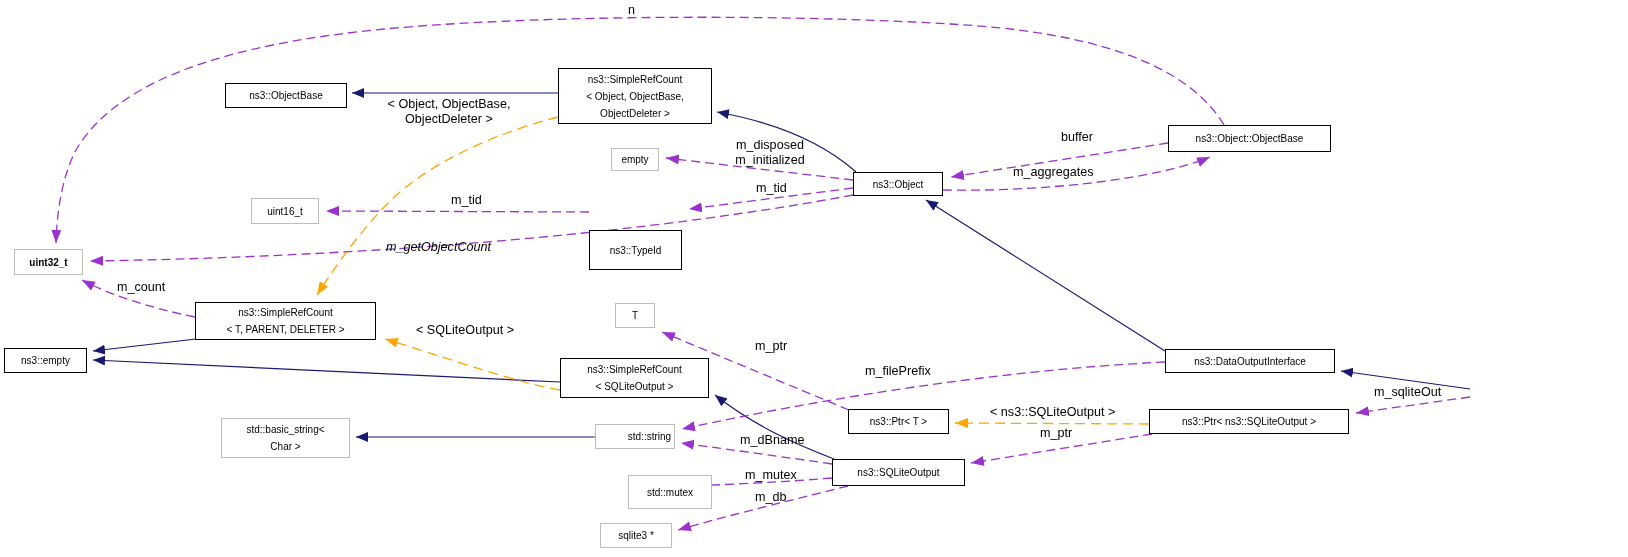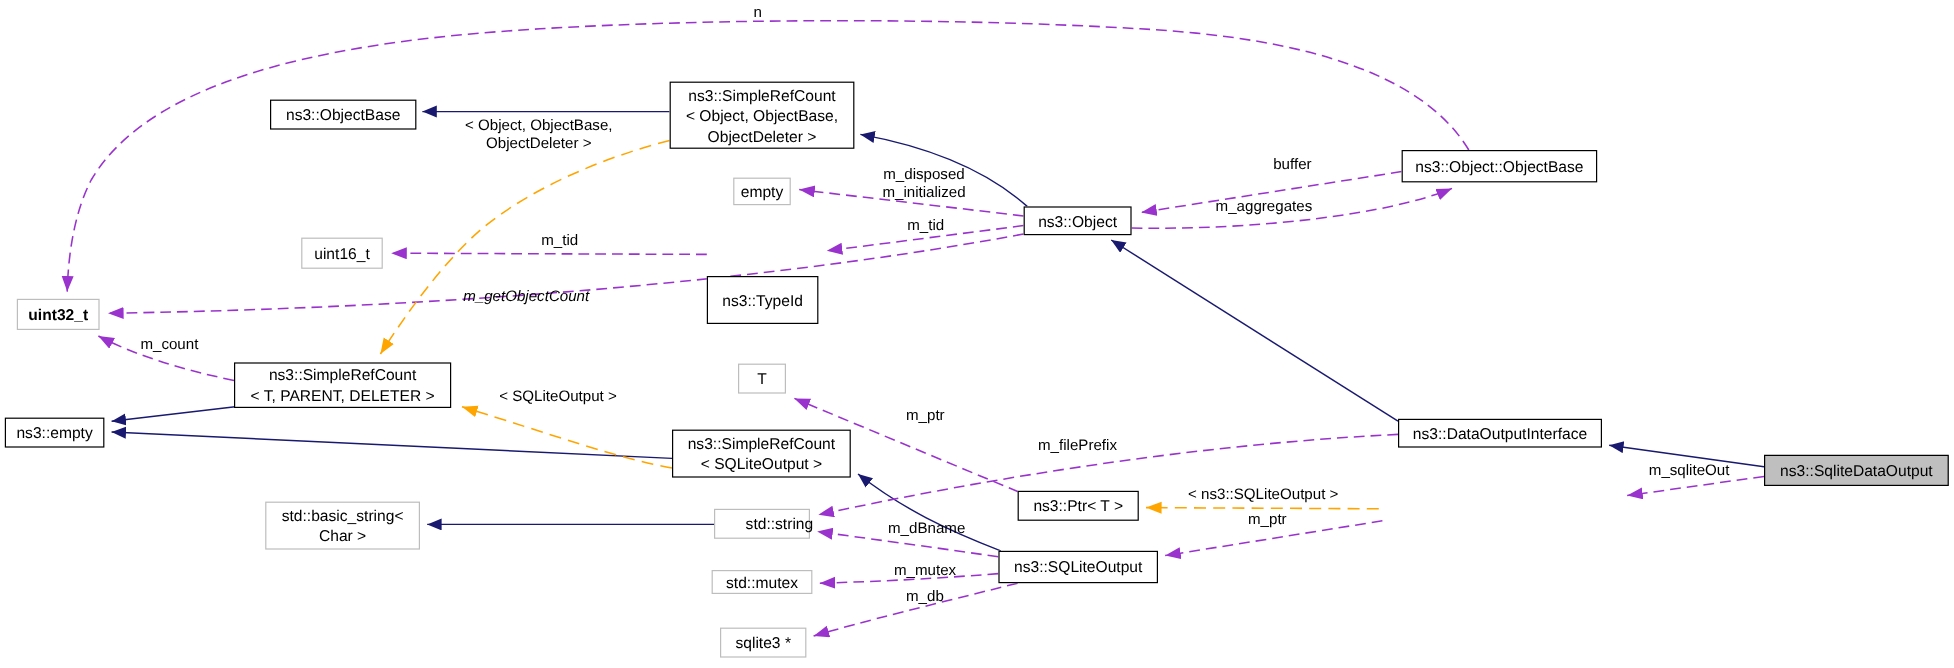--- a/index.html
+++ b/index.html
@@ -10,21 +10,21 @@
     font-family:"Liberation Sans", sans-serif;
     color:#000;
     overflow:hidden;
   }
   #edges{position:absolute;left:0;top:0;width:1628px;height:557px;}
   .node{
     position:absolute;
     display:flex;align-items:center;justify-content:center;
     background:#ffffff;
     border:1.3px solid #000000;
-    font-size:13px;line-height:17px;
+    font-size:10px;line-height:17px;
     text-align:center;white-space:pre-line;
     box-sizing:border-box;
   }
   .node.external{border:1.3px solid #bdbdbd;}
   .node.main{background:#bfbfbf;border:1.6px solid #000000;}
   .elabel{
     position:absolute;
     font-size:12.6px;line-height:15px;
     white-space:pre-line;text-align:center;
   }
@@ -95,26 +95,26 @@
   <div class="node external" style="left:14px;top:249px;width:69px;height:26px;font-weight:bold;">uint32_t</div>
   <div class="node" style="left:195px;top:302px;width:181px;height:38px;">ns3::SimpleRefCount
 &lt; T, PARENT, DELETER &gt;</div>
   <div class="node" style="left:4px;top:348px;width:83px;height:25px;">ns3::empty</div>
   <div class="node external" style="left:615px;top:303px;width:40px;height:25px;">T</div>
   <div class="node" style="left:560px;top:358px;width:149px;height:40px;">ns3::SimpleRefCount
 &lt; SQLiteOutput &gt;</div>
   <div class="node external" style="left:221px;top:418px;width:129px;height:40px;">std::basic_string&lt;
 Char &gt;</div>
   <div class="node external" style="left:595px;top:424px;width:80px;height:25px;padding-left:29px;">std::string</div>
-  <div class="node external" style="left:593px;top:475px;width:84px;height:20px;">std::mutex</div>
+  <div class="node external" style="left:628px;top:475px;width:84px;height:34px;">std::mutex</div>
   <div class="node external" style="left:600px;top:523px;width:72px;height:25px;">sqlite3 *</div>
   <div class="node" style="left:848px;top:409px;width:101px;height:25px;">ns3::Ptr&lt; T &gt;</div>
+  <div class="node" style="left:1149px;top:409px;width:200px;height:25px;">ns3::Ptr&lt; ns3::SQLiteOutput &gt;</div>
   <div class="node" style="left:832px;top:459px;width:133px;height:27px;">ns3::SQLiteOutput</div>
   <div class="node" style="left:1165px;top:349px;width:170px;height:24px;">ns3::DataOutputInterface</div>
-  <div class="node main" style="left:1470px;top:379px;width:154px;height:26px;">ns3::SqliteDataOutput</div>
 
   <div class="elabel" style="left:628px;top:3px;">n</div>
   <div class="elabel" style="left:378px;top:97px;width:142px;">&lt; Object, ObjectBase,
 ObjectDeleter &gt;</div>
   <div class="elabel" style="left:725px;top:138px;width:90px;">m_disposed
 m_initialized</div>
   <div class="elabel" style="left:756px;top:181px;">m_tid</div>
   <div class="elabel" style="left:451px;top:193px;">m_tid</div>
   <div class="elabel" style="left:386px;top:240px;font-style:italic;">m_getObjectCount</div>
   <div class="elabel" style="left:117px;top:280px;">m_count</div>

